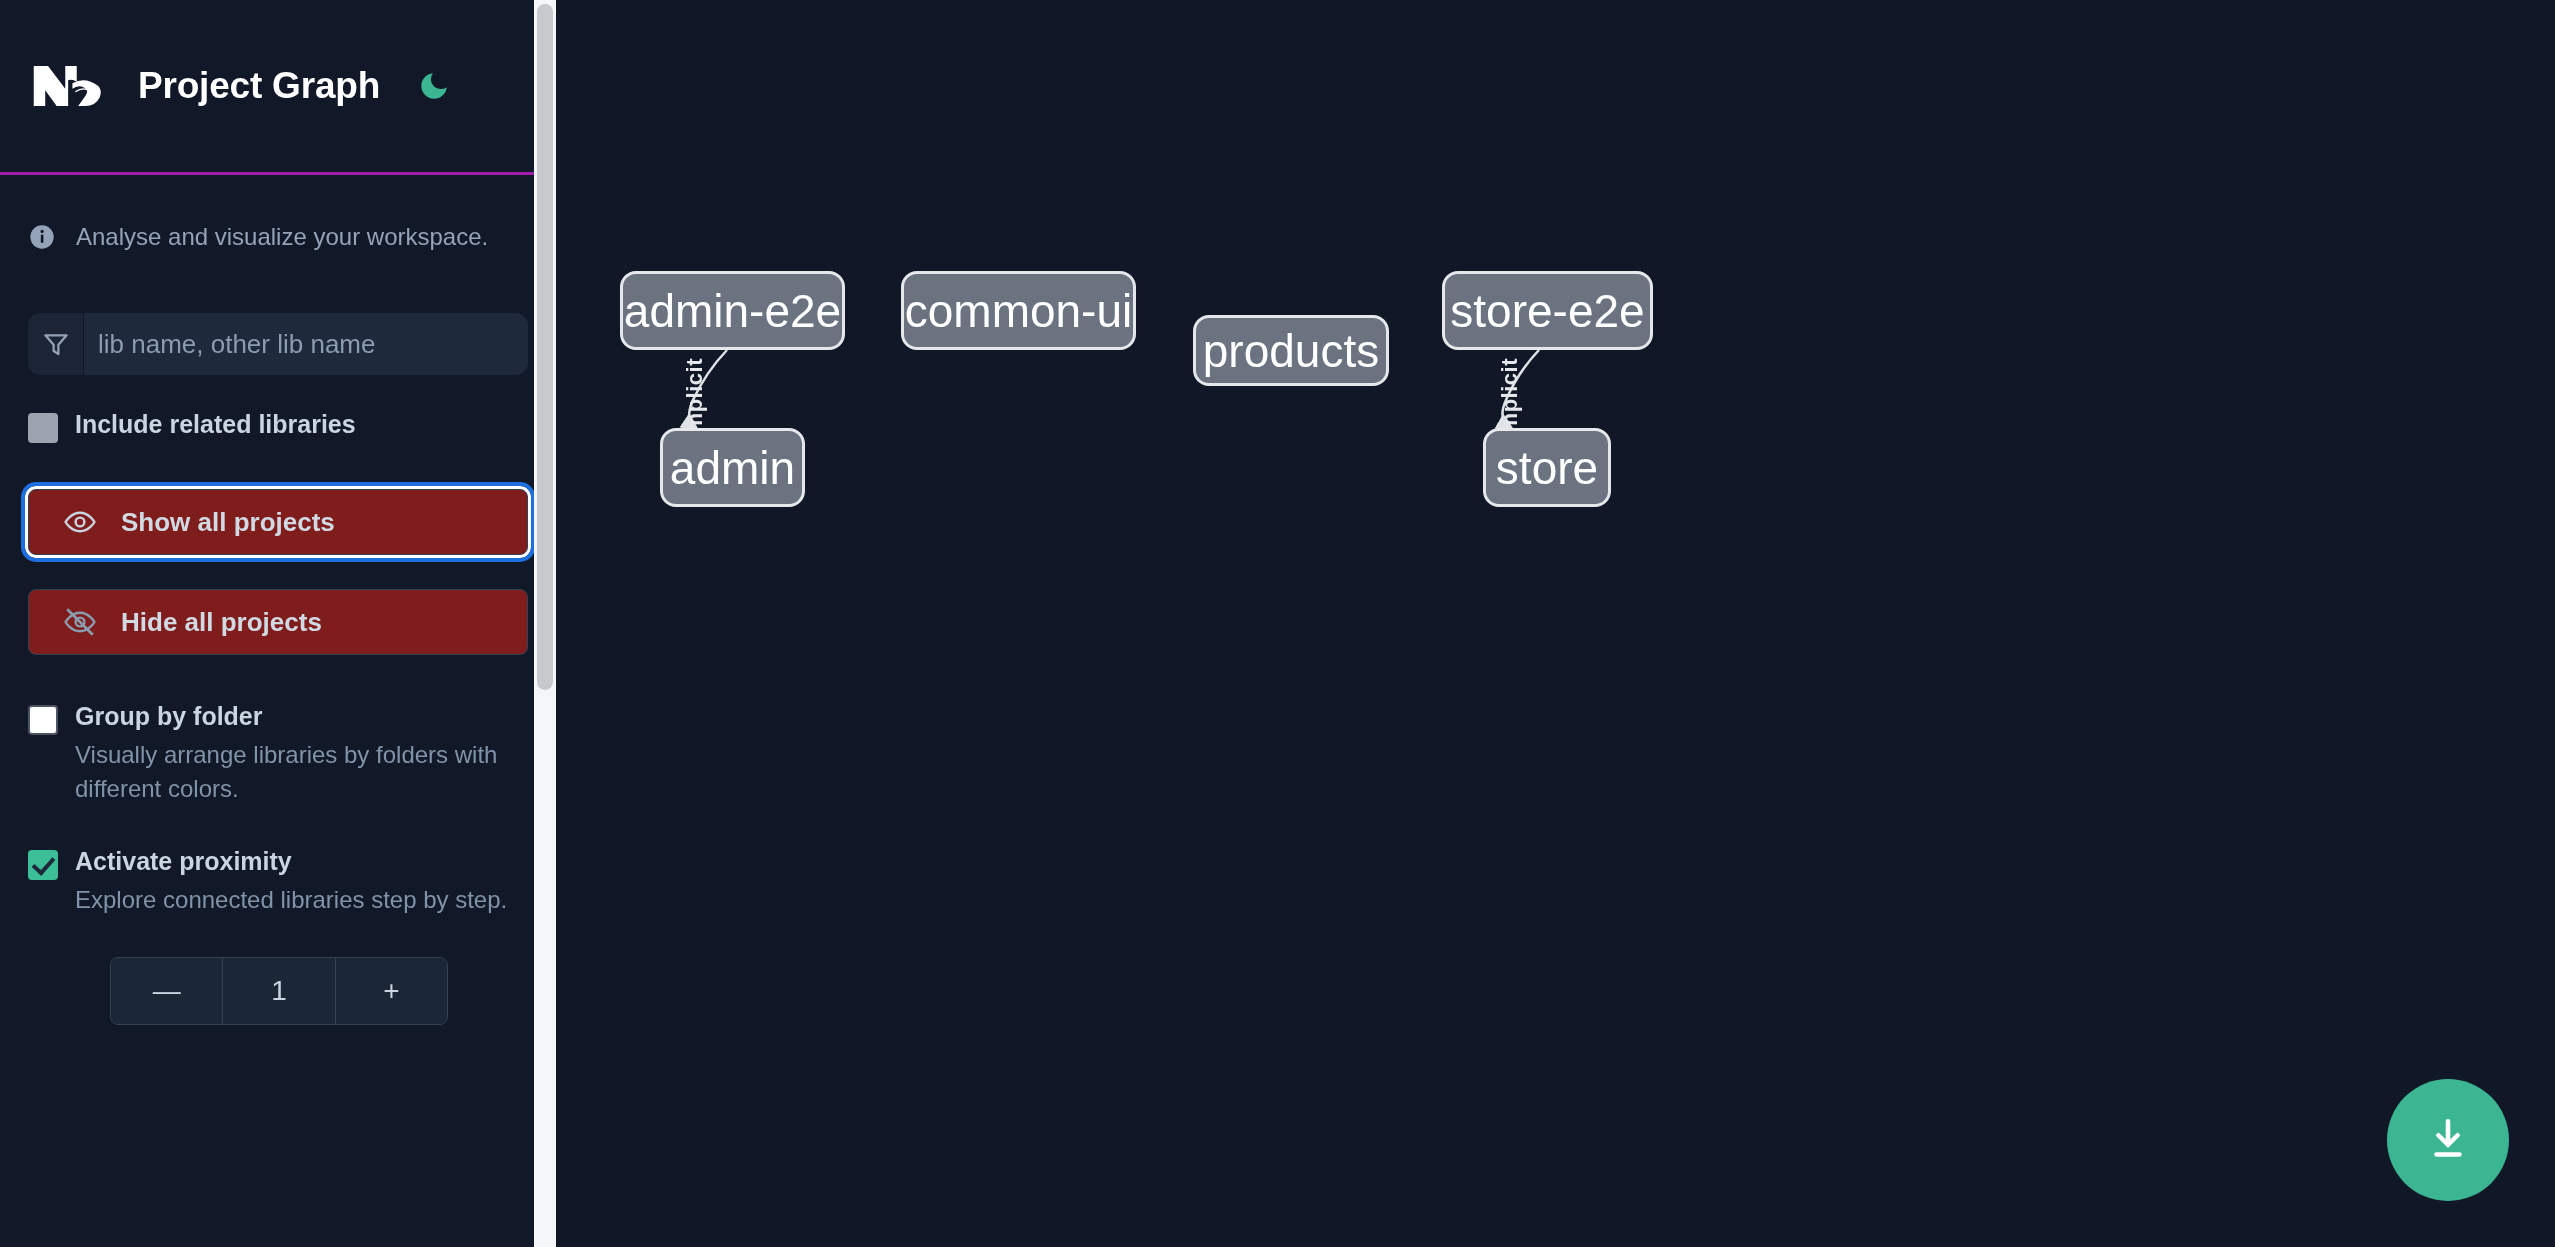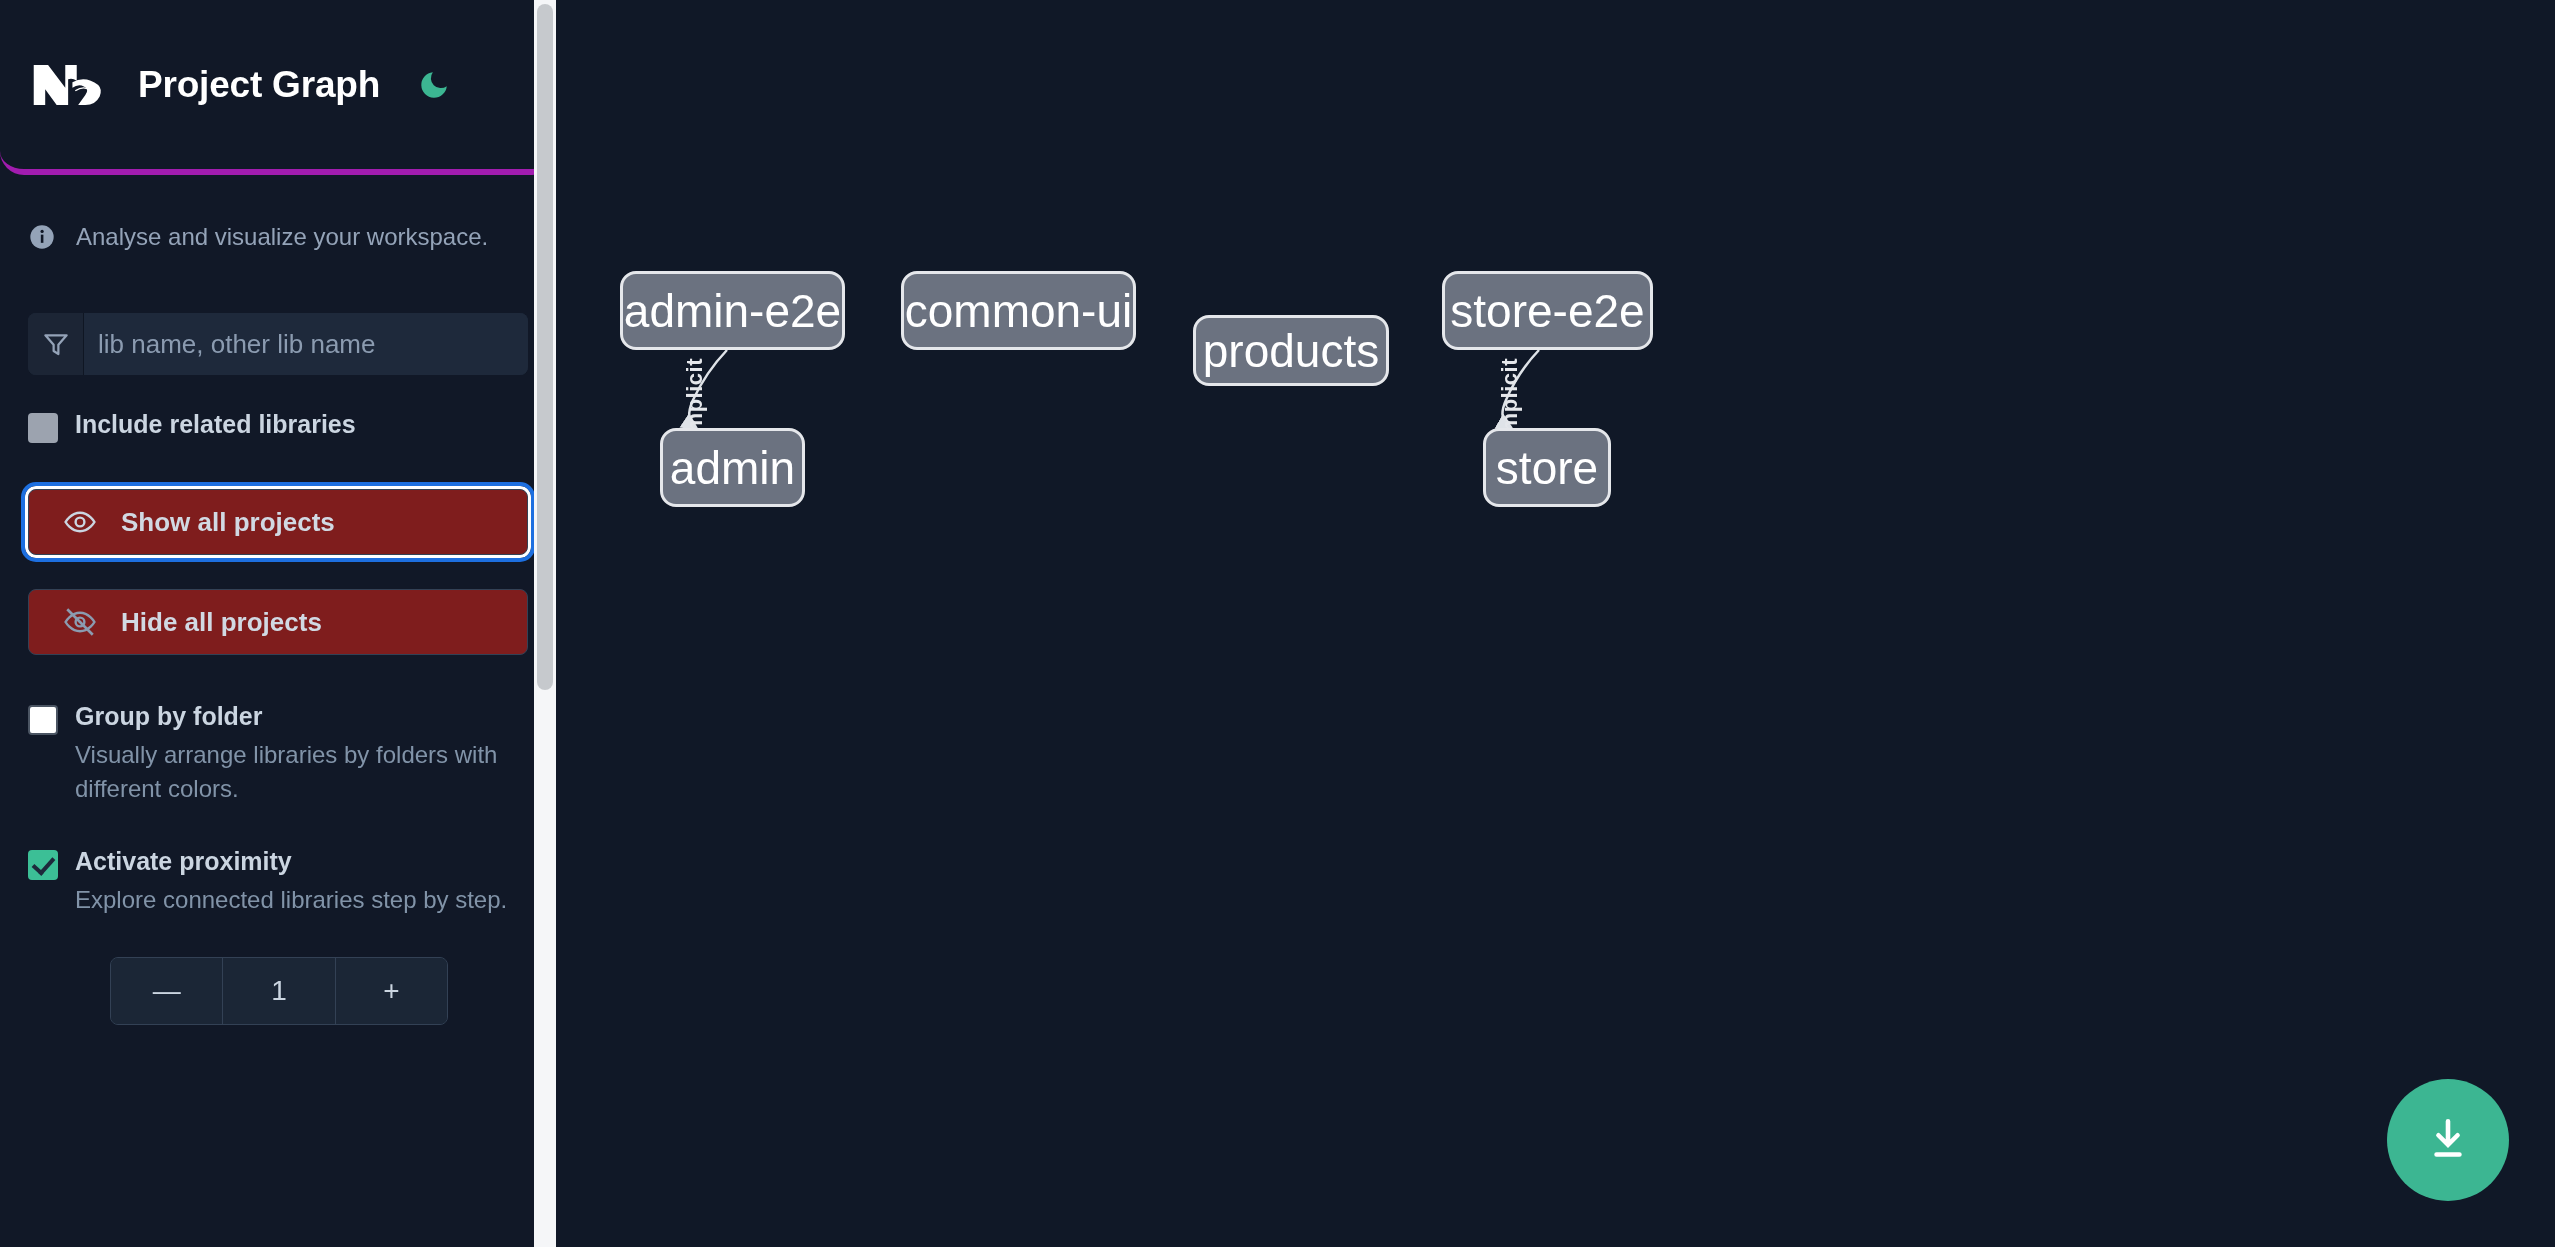--- a/index.html
+++ b/index.html
@@ -26,22 +26,21 @@
     background: #111827;
     flex: 0 0 556px;
     overflow: hidden;
   }
 
   .sidebar-header {
     height: 175px;
     display: flex;
     align-items: center;
     padding-left: 28px;
-    border-bottom: 6px solid #a21caf;
-    border-radius: 24px;
+    border-bottom: 3px solid #a21caf;
   }
 
   .nx-logo {
     width: 86px;
     height: 62px;
     flex: 0 0 86px;
     margin-right: 24px;
   }
 
   .app-title {
@@ -79,21 +78,21 @@
     font-size: 24px;
     color: #94a3b8;
     white-space: nowrap;
   }
 
   
   .search-wrap {
     margin: 62px 28px 0 28px;
     height: 62px;
     display: flex;
-    border-radius: 8px;
+    border-radius: 13px;
     overflow: hidden;
     background: #1e293b;
   }
   .search-icon-box {
     width: 56px;
     flex: 0 0 56px;
     display: flex;
     align-items: center;
     justify-content: center;
     background: #1d2staff;

